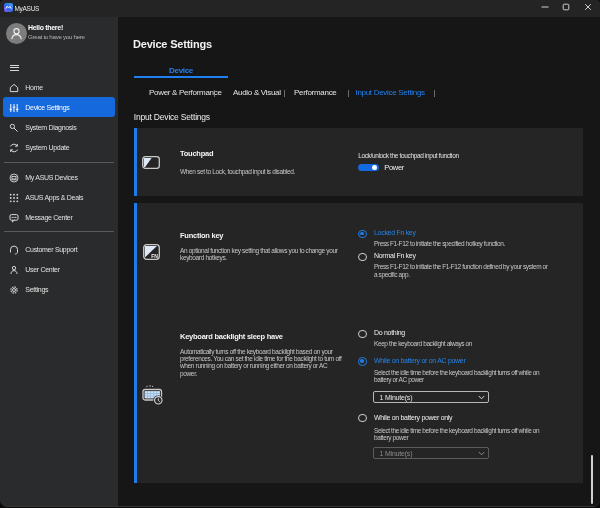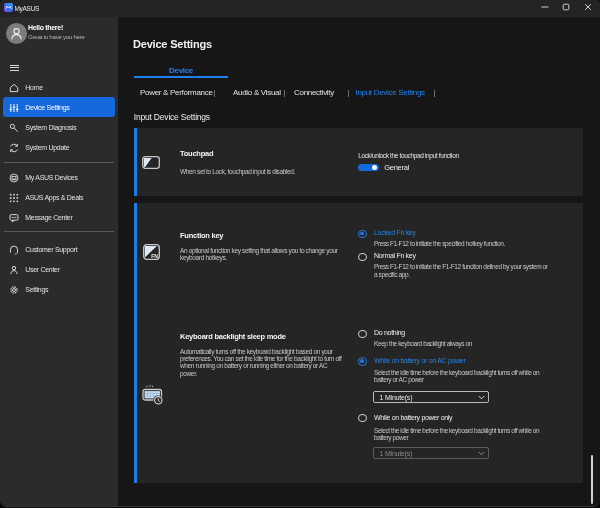--- a/index.html
+++ b/index.html
@@ -177,61 +177,61 @@
             <circle cx="5" cy="5" r="3.1" stroke-width="1.1" stroke-dasharray="1.55 0.88"></circle>
           </g>
         </svg>
         <div class="tx">Settings</div>
       </div>
  </div>
  <div id="main">
   <div class="h1">Device Settings</div>
   <div class="tab">Device</div>
   <div class="tabline"></div>
-  <div class="nv" style="left:22px">Power &amp; Performance</div>
+  <div class="nv" style="left:31px">Power &amp; Performance</div>
   <div class="nv sp" style="left:95.5px">|</div>
   <div class="nv" style="left:115px">Audio &amp; Visual</div>
   <div class="nv sp" style="left:165.5px">|</div>
-  <div class="nv" style="left:176px">Connectivity</div>
+  <div class="nv" style="left:176px">Performance</div>
   <div class="nv sp" style="left:229.5px">|</div>
   <div class="nv act" style="left:237.5px">Input Device Settings</div>
   <div class="nv sp" style="left:315.5px">|</div>
   <div class="sect">Input Device Settings</div>
 
   <div class="card" style="top:111px;height:68px">
    <svg style="position:absolute;left:5px;top:28px" width="18" height="13" viewBox="0 0 18 13">
           <rect x="0.7" y="0.7" width="16.6" height="11.6" rx="2.6" stroke="#c8c8c8" stroke-width="1.3" fill="none"></rect>
           <path d="M1.9 1.9 H9.6 L3.2 11.1 H1.9 Z" fill="#dfe9f5"></path>
         </svg>
    <div class="ct" style="top:22px">Touchpad</div>
    <div class="cd" style="top:40.1px">When set to Lock, touchpad input is disabled.</div>
    <div class="rl" style="left:221.2px;top:23.9px">Lock/unlock the touchpad input function</div>
    <div style="position:absolute;left:221.2px;top:35.6px;width:20.5px;height:7.8px;border-radius:3.9px;background:#1569df"></div>
    <div style="position:absolute;left:234.9px;top:37px;width:5px;height:5px;border-radius:50%;background:#fff"></div>
-   <div class="rt" style="left:247.3px;top:35.5px;font-size:7.5px">General</div>
+   <div class="rt" style="left:247.3px;top:35.5px;font-size:7.5px">Power</div>
   </div>
 
   <div class="card" style="top:186px;height:110px">
    <svg style="position:absolute;left:5.7px;top:41.2px" width="17" height="16" viewBox="0 0 17 16">
           <rect x="0.7" y="0.7" width="15.6" height="14.6" rx="3" stroke="#c8c8c8" stroke-width="1.3" fill="none"></rect>
           <path d="M1.9 1.9 H13.9 L1.9 13.5 Z" fill="#dfe9f5"></path>
           <text x="8.2" y="13.6" font-size="5" font-weight="bold" fill="#f0f0f0" font-family="Liberation Sans">FN</text>
         </svg>
    <div class="ct" style="top:29.4px">Function key</div>
    <div class="cd" style="top:43.8px">An optional function key setting that allows you to change your<br>keyboard hotkeys.</div>
    <div class="radio on" style="top:26.5px"></div>
    <div class="rt blue" style="top:25.7px">Locked Fn key</div>
    <div class="rs" style="top:37.2px">Press F1-F12 to initiate the specified hotkey function.</div>
    <div class="radio" style="top:49.6px"></div>
    <div class="rt" style="top:49px">Normal Fn key</div>
    <div class="rs" style="top:60.3px">Press F1-F12 to initiate the F1-F12 function defined by your system or<br>a specific app.</div>
   </div>
 
   <div class="card" style="top:289px;height:177px">
-   <div class="ct" style="top:27px">Keyboard backlight sleep mode</div>
+   <div class="ct" style="top:27px">Keyboard backlight sleep have</div>
    <div class="cd" style="top:41.9px">Automatically turns off the keyboard backlight based on your<br>preferences. You can set the idle time for the backlight to turn off<br>when running on battery or running either on battery or AC<br>power.</div>
    <svg style="position:absolute;left:4.6px;top:77px" width="23" height="24" viewBox="0 0 23 24">
           <g stroke="#cfcfcf" stroke-width="1" fill="none">
             <path d="M4.5 4 L5.3 2.8 M8 3.6 V2.2 M11 4 L10.2 2.8"></path>
           </g>
           <rect x="1" y="6.5" width="18.5" height="10.5" rx="2" stroke="#c8c8c8" stroke-width="1.3" fill="none"></rect>
           <rect x="2.6" y="8.1" width="15.3" height="7.3" fill="#cfe0f3"></rect>
           <g stroke="#8fb6de" stroke-width=".8">
             <path d="M2.6 10.5 H17.9 M2.6 13 H17.9"></path>
             <path d="M5.6 8.1 V15.4 M8.6 8.1 V15.4 M11.6 8.1 V15.4 M14.6 8.1 V15.4"></path>

